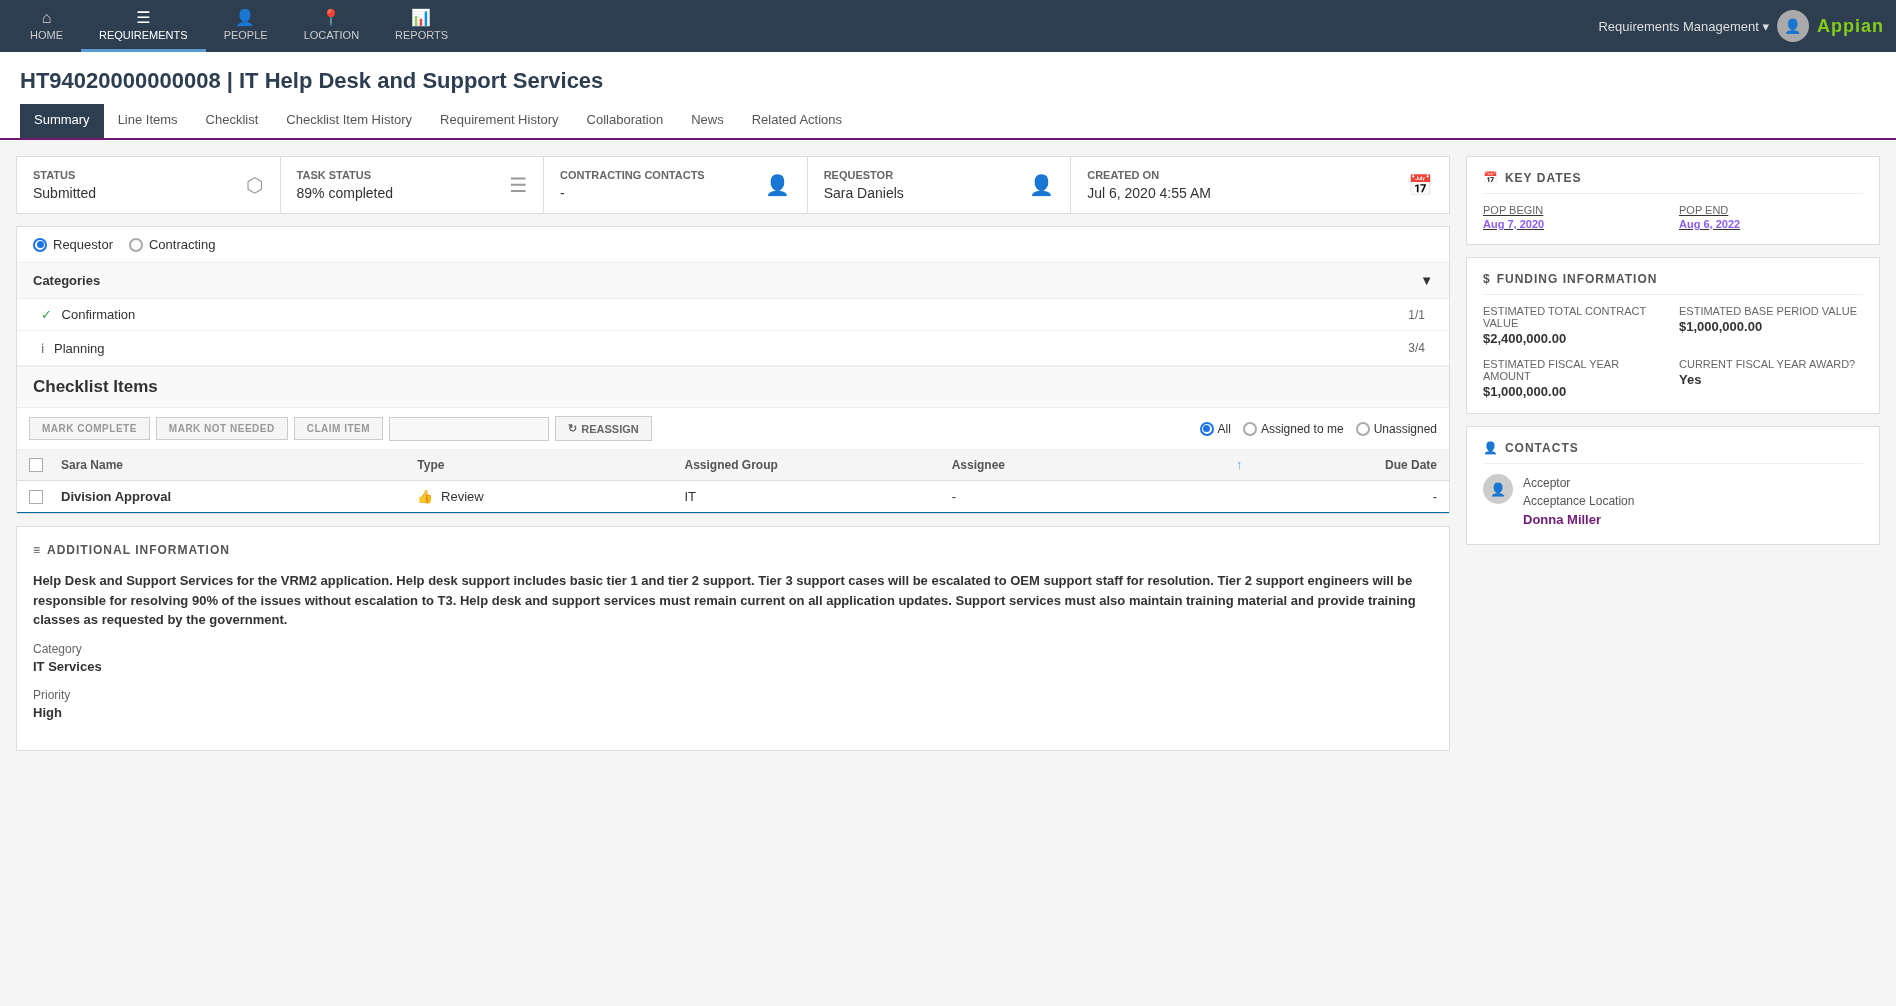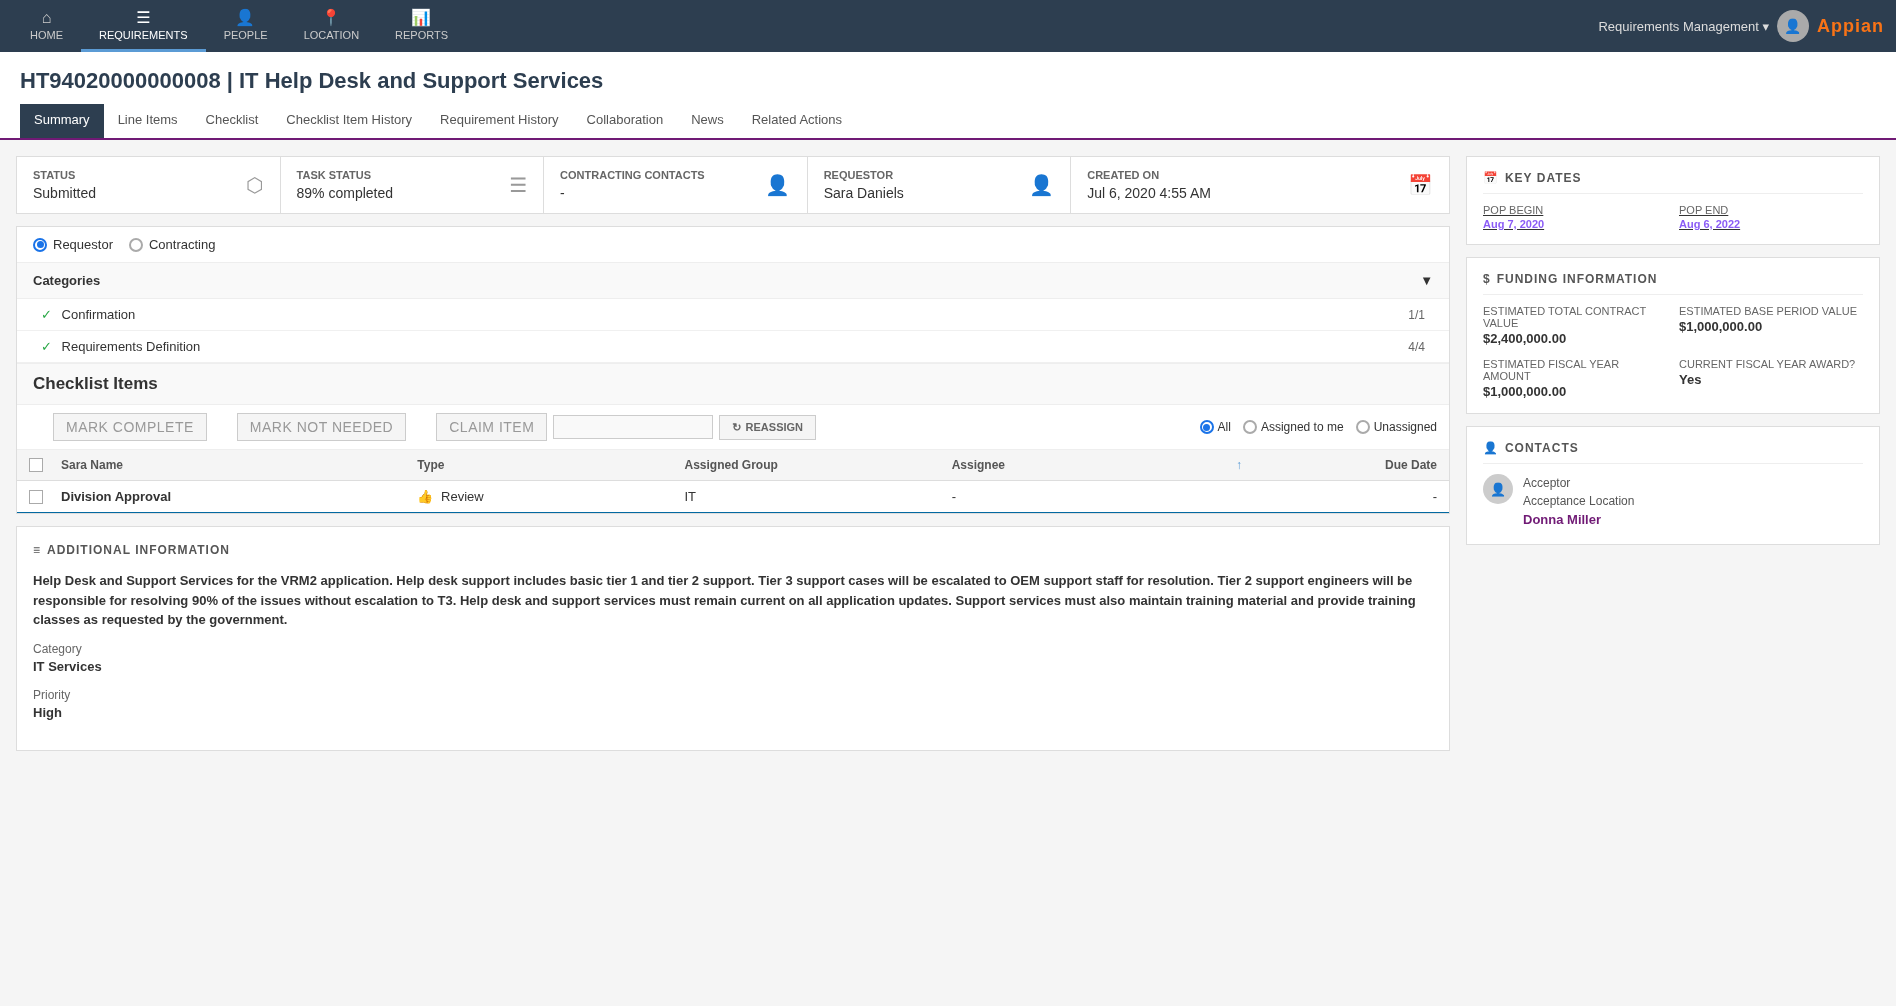--- a/index.html
+++ b/index.html
@@ -6,21 +6,21 @@
     body { font-family: Arial, sans-serif; font-size: 13px; background: #f5f5f5; color: #333; }
 
     
     .top-nav { background: #2d3e50; display: flex; align-items: center; padding: 0 12px; height: 52px; }
     .nav-item { display: flex; flex-direction: column; align-items: center; color: #ccc; font-size: 11px; padding: 0 18px; cursor: pointer; text-decoration: none; border-bottom: 3px solid transparent; height: 52px; justify-content: center; }
     .nav-item.active { color: #fff; border-bottom: 3px solid #5b9bd5; }
     .nav-icon { font-size: 16px; margin-bottom: 2px; }
     .nav-spacer { flex: 1; }
     .nav-right { display: flex; align-items: center; color: #ddd; font-size: 13px; gap: 8px; }
     .nav-avatar { width: 32px; height: 32px; background: #aaa; border-radius: 50%; display: flex; align-items: center; justify-content: center; color: #fff; font-size: 14px; }
-    .nav-brand { color: #f97316; font-size: 18px; font-weight: bold; letter-spacing: 1px; }
+    .nav-brand { color: #84cc16; font-size: 18px; font-weight: bold; letter-spacing: 1px; }
 
     
     .page-header { background: #fff; padding: 16px 20px 0 20px; border-bottom: 2px solid #701a75; }
     .page-title { font-size: 22px; font-weight: bold; color: #2d3e50; margin-bottom: 10px; }
 
     
     .tabs { display: flex; gap: 0; }
     .tab { padding: 8px 14px; cursor: pointer; font-size: 13px; color: #555; border-bottom: 3px solid transparent; }
     .tab.active { color: #fff; background: #2d3e50; border-bottom: 3px solid #2d3e50; }
 
@@ -48,21 +48,21 @@
     
     .categories-header { display: flex; justify-content: space-between; align-items: center; padding: 10px 16px; background: #f9f9f9; border-bottom: 1px solid #eee; font-size: 13px; font-weight: bold; }
     .cat-item { display: flex; justify-content: space-between; align-items: center; padding: 8px 24px; border-bottom: 1px solid #f0f0f0; font-size: 13px; }
     .cat-check { color: #28a745; margin-right: 6px; }
     .cat-info { color: #666; margin-right: 6px; }
     .cat-ratio { color: #666; font-size: 12px; }
 
     
     .checklist-items-header { display: flex; justify-content: space-between; align-items: center; padding: 10px 16px; background: #f9f9f9; border-top: 1px solid #eee; border-bottom: 1px solid #eee; font-size: 17px; font-weight: bold; }
     .toolbar { display: flex; align-items: center; gap: 6px; padding: 8px 12px; border-bottom: 1px solid #eee; }
-    .toolbar-btn { padding: 5px 12px; font-size: 14px; font-weight: normal; color: #999; border: 1px solid #ccc; background: #f5f5f5; cursor: pointer; letter-spacing: 0.5px; margin-left: 24px; }
+    .toolbar-btn { padding: 5px 12px; font-size: 10px; font-weight: bold; color: #999; border: 1px solid #ccc; background: #f5f5f5; cursor: pointer; letter-spacing: 0.5px; }
     .toolbar-search { flex: 1; max-width: 160px; padding: 4px 8px; border: 1px solid #ccc; font-size: 12px; background: #f9f9f9; }
     .toolbar-reassign { padding: 5px 12px; font-size: 11px; font-weight: bold; color: #666; border: 1px solid #ccc; background: #f5f5f5; cursor: pointer; display: flex; align-items: center; gap: 4px; }
     .filter-row { display: flex; align-items: center; gap: 12px; margin-left: auto; font-size: 12px; }
     .filter-option { display: flex; align-items: center; gap: 4px; cursor: pointer; }
     .table-header { display: flex; align-items: center; padding: 8px 12px; background: #f5f5f5; border-bottom: 1px solid #ddd; font-size: 12px; font-weight: bold; color: #555; }
     .table-row-data { display: flex; align-items: center; padding: 8px 12px; border-bottom: 1px solid #0369a1; font-size: 13px; }
     .col-check { width: 32px; }
     .col-name { flex: 2; }
     .col-type { flex: 1.5; }
     .col-group { flex: 1.5; }
@@ -202,24 +202,24 @@
       </div>
       <div class="cat-item">
         <div>
           <span class="cat-check">✓</span>
           <span>Confirmation</span>
         </div>
         <span class="cat-ratio">1/1</span>
       </div>
       <div class="cat-item">
         <div>
-          <span class="cat-check">✓</span>
-          <span>Requirements Definition</span>
-        </div>
-        <span class="cat-ratio">4/4</span>
+          <span class="cat-info">ℹ</span>
+          <span>Planning</span>
+        </div>
+        <span class="cat-ratio">3/4</span>
       </div>
 
       <div class="checklist-items-header">
         <span>Checklist Items</span>
       </div>
 
       <div class="toolbar">
         <button class="toolbar-btn">MARK COMPLETE</button>
         <button class="toolbar-btn">MARK NOT NEEDED</button>
         <button class="toolbar-btn">CLAIM ITEM</button>

